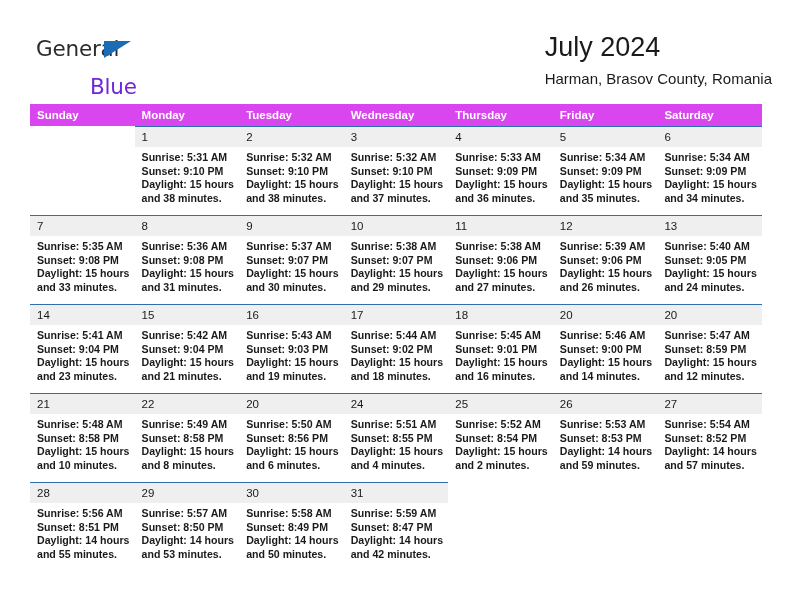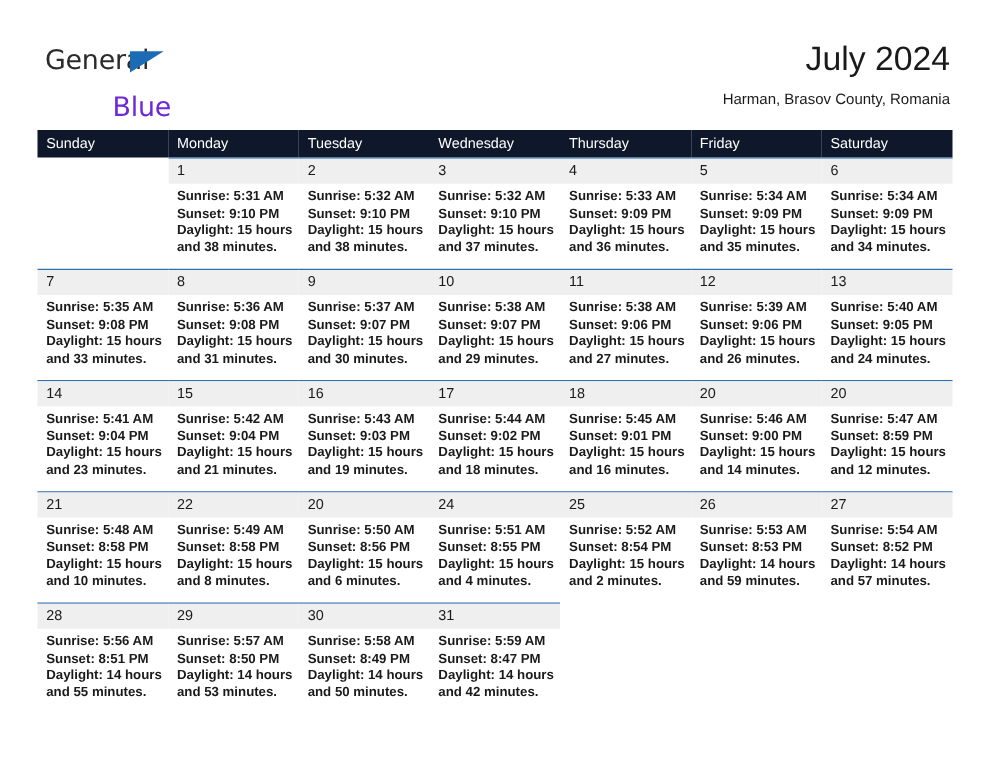--- a/index.html
+++ b/index.html
@@ -62,54 +62,53 @@
     top: 38px;
     font-size: 21.5px;
     letter-spacing: -0.2px;
     color: #6d28d9;
     font-family: "DejaVu Sans", sans-serif;
     font-weight: 400;
   }
 
   .title-block {
     position: absolute;
-    right: 32px;
+    right: 20px;
     top: 30px;
-    text-align: right;
   }
   .cal-title {
     font-size: 27px;
     font-weight: 400;
     color: #1a1a1a;
     line-height: 34px;
     white-space: nowrap;
   }
   .cal-subtitle {
     margin-top: 6px;
-    font-size: 12px;
+    font-size: 15px;
     font-weight: 400;
     color: #1a1a1a;
     line-height: 18px;
     white-space: nowrap;
   }
 
   
   .calendar {
     position: absolute;
     left: 30px;
     top: 104px;
     width: 732px;
     border-collapse: collapse;
     table-layout: fixed;
   }
   .calendar th {
-    background: #0f172a;
+    background: #d946ef;
     color: #ffffff;
     font-size: 11.5px;
-    font-weight: 400;
+    font-weight: 700;
     text-align: left;
     padding: 5px 0 5px 7px;
     height: 20px;
     vertical-align: middle;
     box-sizing: border-box;
   }
   .calendar td {
     vertical-align: top;
     padding: 0;
     width: 104.57px;

